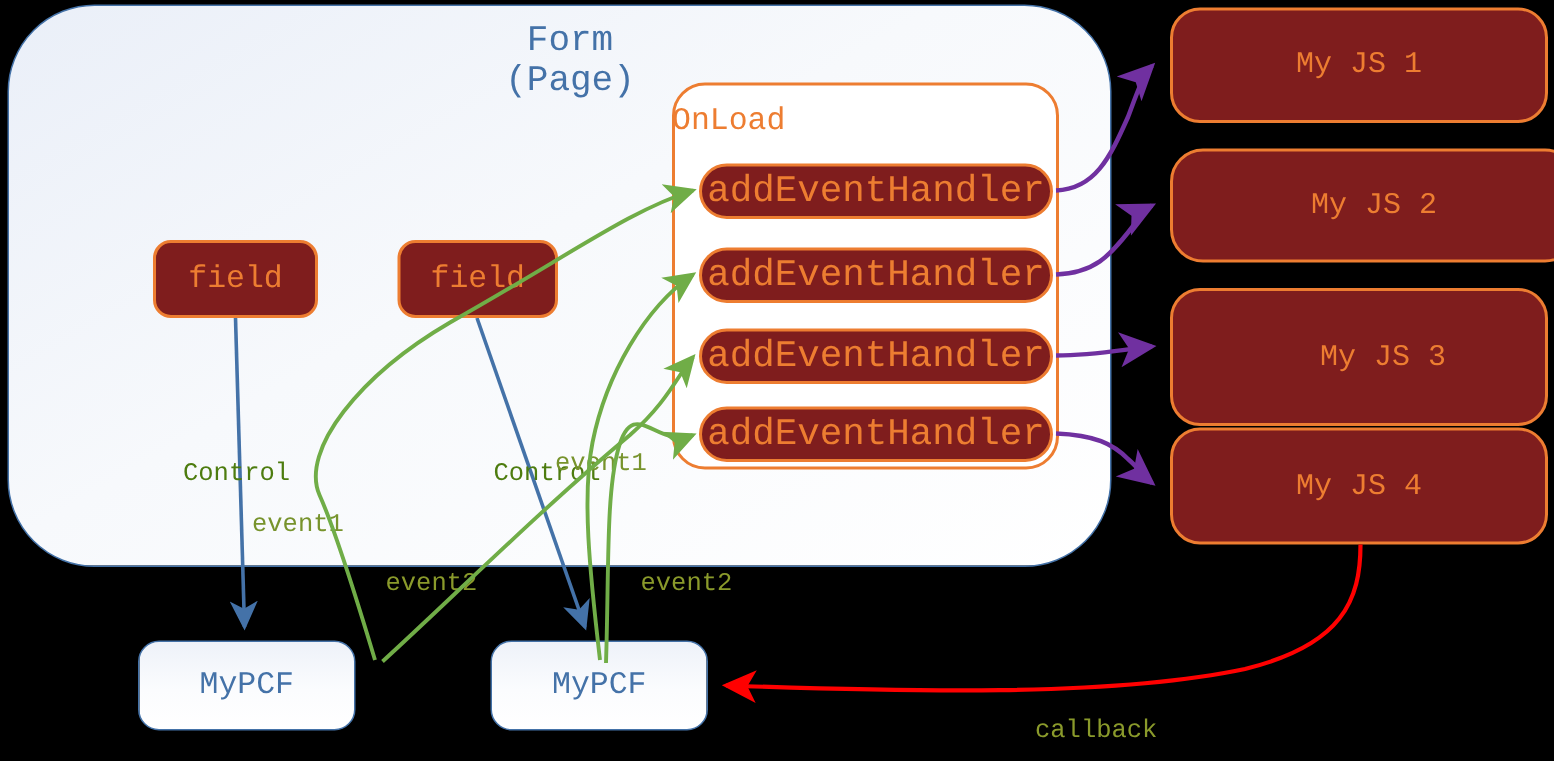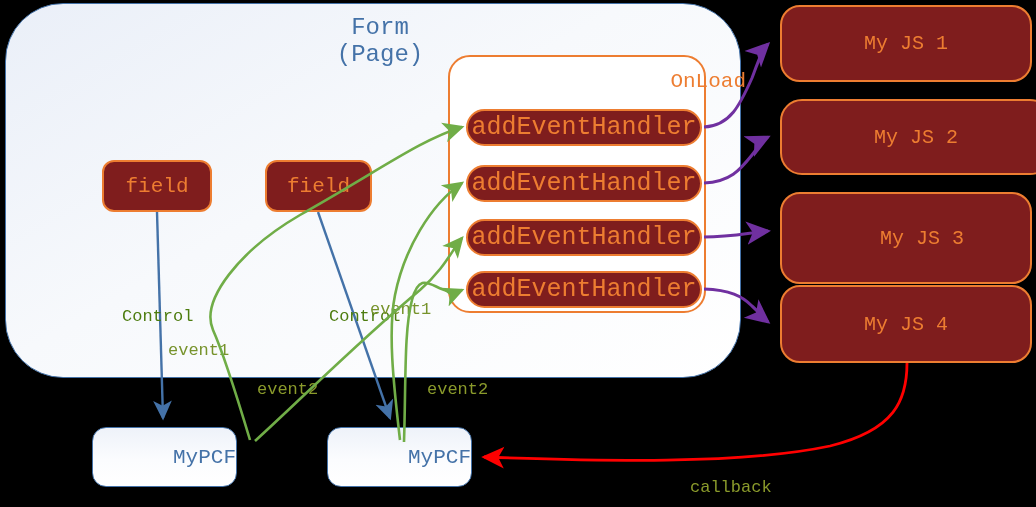--- a/index.html
+++ b/index.html
@@ -80,21 +80,20 @@
     border-radius: 20px;
     font-size: 20px;
   }
 
   .pcf-box {
     border: 1.6px solid #4472a8;
     border-radius: 14px;
     background: linear-gradient(180deg, #eef2f9 0%, #fbfcfe 55%, #ffffff 100%);
     color: #4472a8;
     font-size: 21px;
-    justify-content: flex-end;
   }
 
   .edge-label {
     position: absolute;
     font-size: 17px;
     white-space: nowrap;
     z-index: 20;
   }
   .lbl-blue { color: #4d7c0f; }
   .lbl-green { color: #77932c; }
@@ -129,21 +128,21 @@
   </svg>
 
   <div class="node orange-box field-box" style="left:102px; top:160px; width:110px; height:52px;">
     <span>field</span>
   </div>
   <div class="node orange-box field-box" style="left:265px; top:160px; width:107px; height:52px;">
     <span>field</span>
   </div>
 
   <div class="node onload-box" style="left:448px; top:55px; width:258px; height:258px;"></div>
-  <div class="onload-title" style="left:448px; top:70px; width:298px; text-align:right;">OnLoad</div>
+  <div class="onload-title" style="left:448px; top:70px; width:298px; text-align:left;">OnLoad</div>
 
   <div class="node orange-box aeh-box" style="left:466px; top:109px; width:236px; height:37px;">
     <span>addEventHandler</span>
   </div>
   <div class="node orange-box aeh-box" style="left:466px; top:165px; width:236px; height:37px;">
     <span>addEventHandler</span>
   </div>
   <div class="node orange-box aeh-box" style="left:466px; top:219px; width:236px; height:37px;">
     <span>addEventHandler</span>
   </div>

